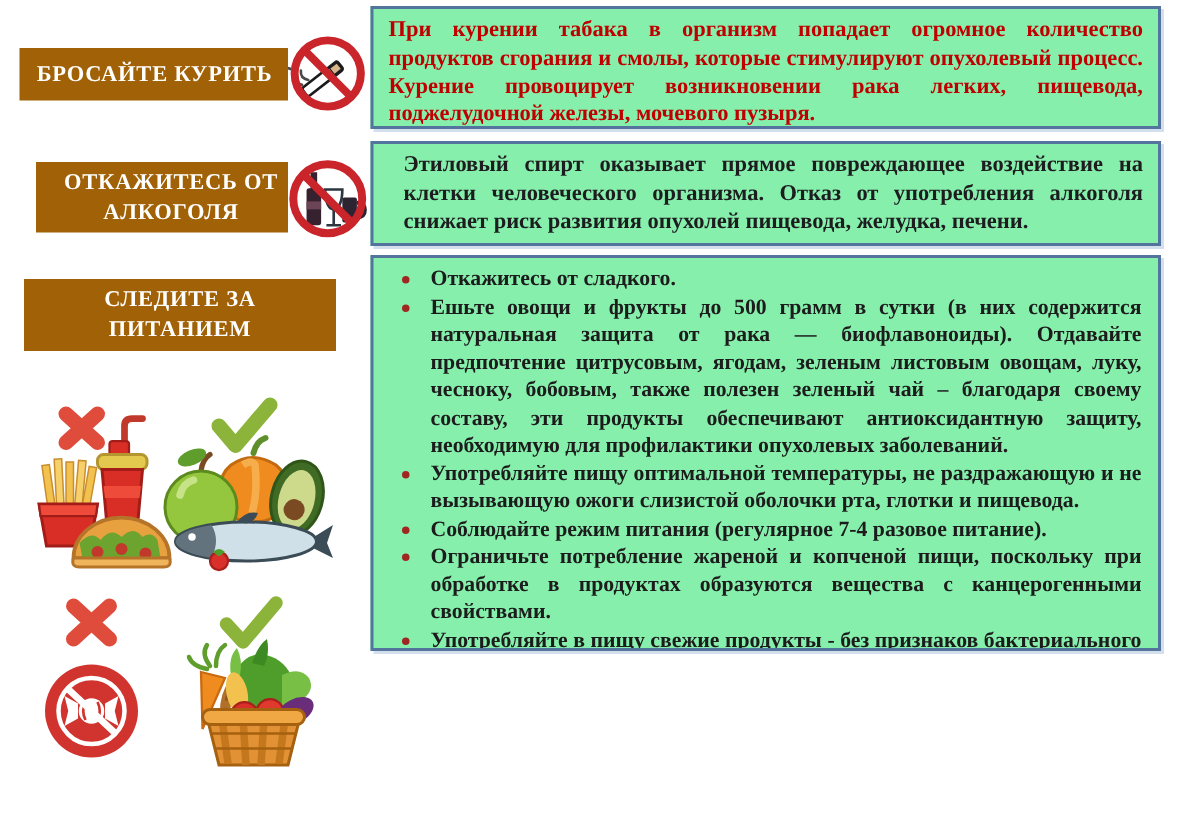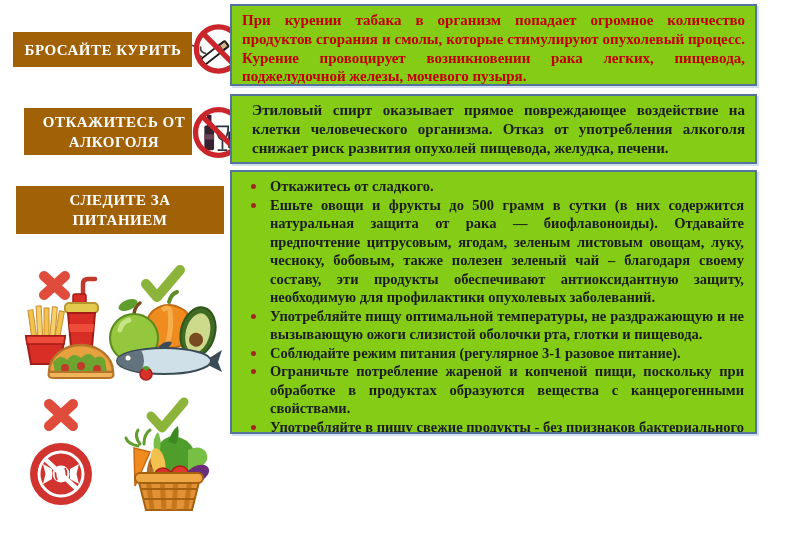--- a/index.html
+++ b/index.html
@@ -31,25 +31,25 @@
   .sign{
     position:absolute;background:#ffffff;
     display:flex;align-items:center;justify-content:center;
   }
   .sign-smoking{left:192px;top:20px;width:53px;height:58px;}
   .sign-alcohol{left:192px;top:102px;width:53px;height:61px;}
 
   
   .frame{
     position:absolute;
-    left:230px;width:527px;
+    left:247px;width:527px;
     box-sizing:border-box;
     border:2px solid #53749c;
     box-shadow:2px 2px 0 rgba(160,185,215,.45);
-    background:#84cc16;
+    background:#86efac;
     padding:5px 10px;
     overflow:hidden;
     text-align:justify;
     text-align-last:left;
     font-weight:bold;
   }
   .frame-smoking{top:4px;height:82px;color:#c00000;font-size:15px;line-height:18.8px;}
   .frame-alcohol{top:94px;height:70px;color:#1d1d1f;font-size:15px;line-height:18.8px;padding-left:20px;}
   .frame-nutrition{top:170px;height:264px;color:#1c1c1c;font-size:14.5px;line-height:18.5px;padding:5px 11px 5px 8px;}
 
@@ -249,19 +249,19 @@
 
   <div class="frame frame-alcohol">
     <p>Этиловый спирт оказывает прямое повреждающее воздействие на клетки человеческого организма. Отказ от употребления алкоголя снижает риск развития опухолей пищевода, желудка, печени.</p>
   </div>
 
   <div class="frame frame-nutrition">
     <ul class="tips">
         <li>Откажитесь от сладкого.</li>
         <li>Ешьте овощи и фрукты до 500 грамм в сутки (в них содержится натуральная защита от рака — биофлавоноиды). Отдавайте предпочтение цитрусовым, ягодам, зеленым листовым овощам, луку, чесноку, бобовым, также полезен зеленый чай – благодаря своему составу, эти продукты обеспечивают антиоксидантную защиту, необходимую для профилактики опухолевых заболеваний.</li>
         <li>Употребляйте пищу оптимальной температуры, не раздражающую и не вызывающую ожоги слизистой оболочки рта, глотки и пищевода.</li>
-        <li>Соблюдайте режим питания (регулярное 3-1 разовое питание).</li>
+        <li>Соблюдайте режим питания (регулярное 7-4 разовое питание).</li>
         <li>Ограничьте потребление жареной и копченой пищи, поскольку при обработке в продуктах образуются вещества с канцерогенными свойствами.</li>
         <li>Употребляйте в пищу свежие продукты - без признаков бактериального или грибкового поражения.</li>
       </ul>
   </div>
 
 </div>
 
 </body></html>

